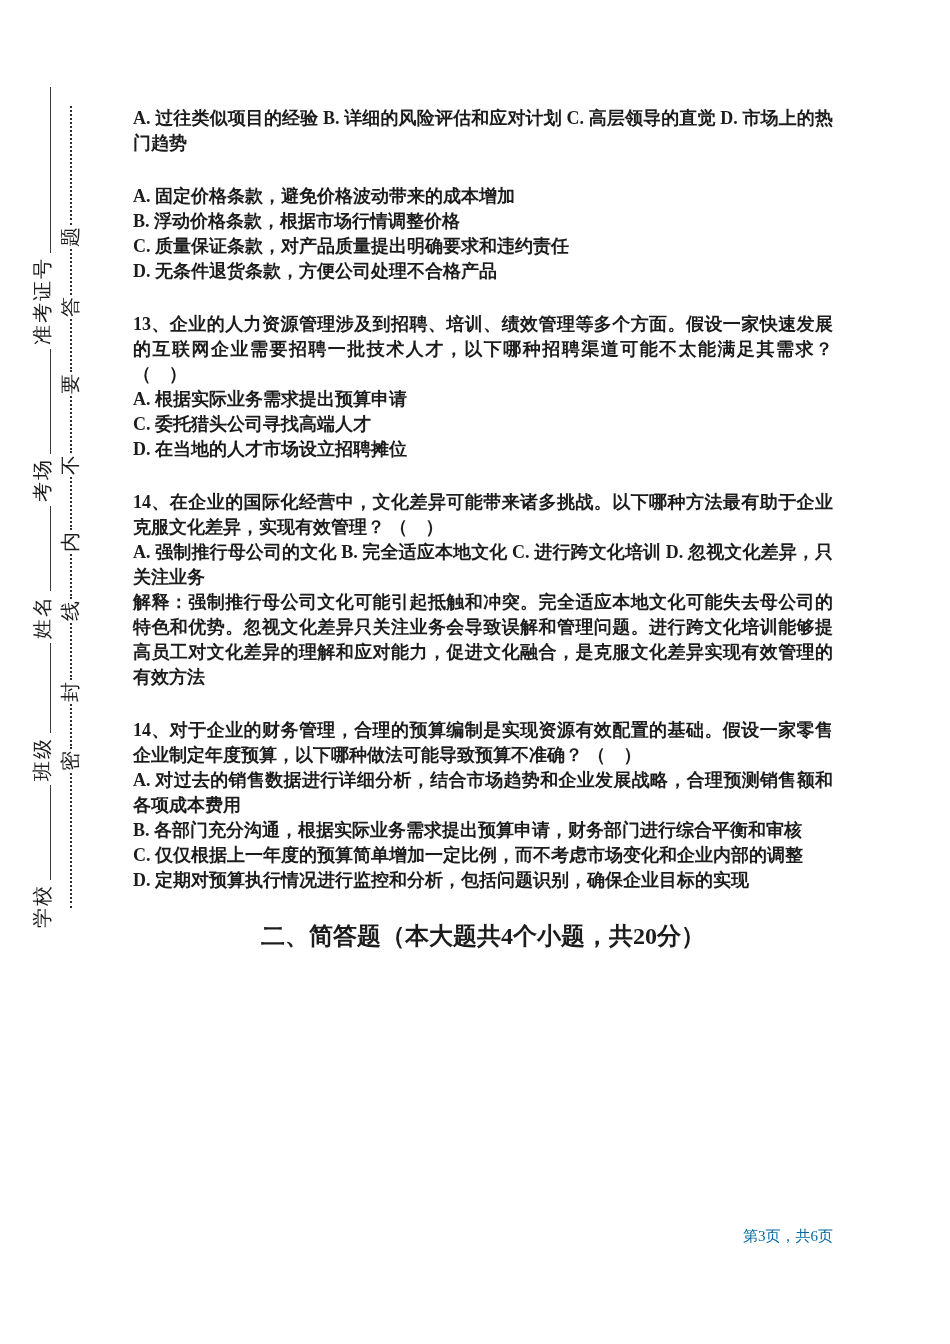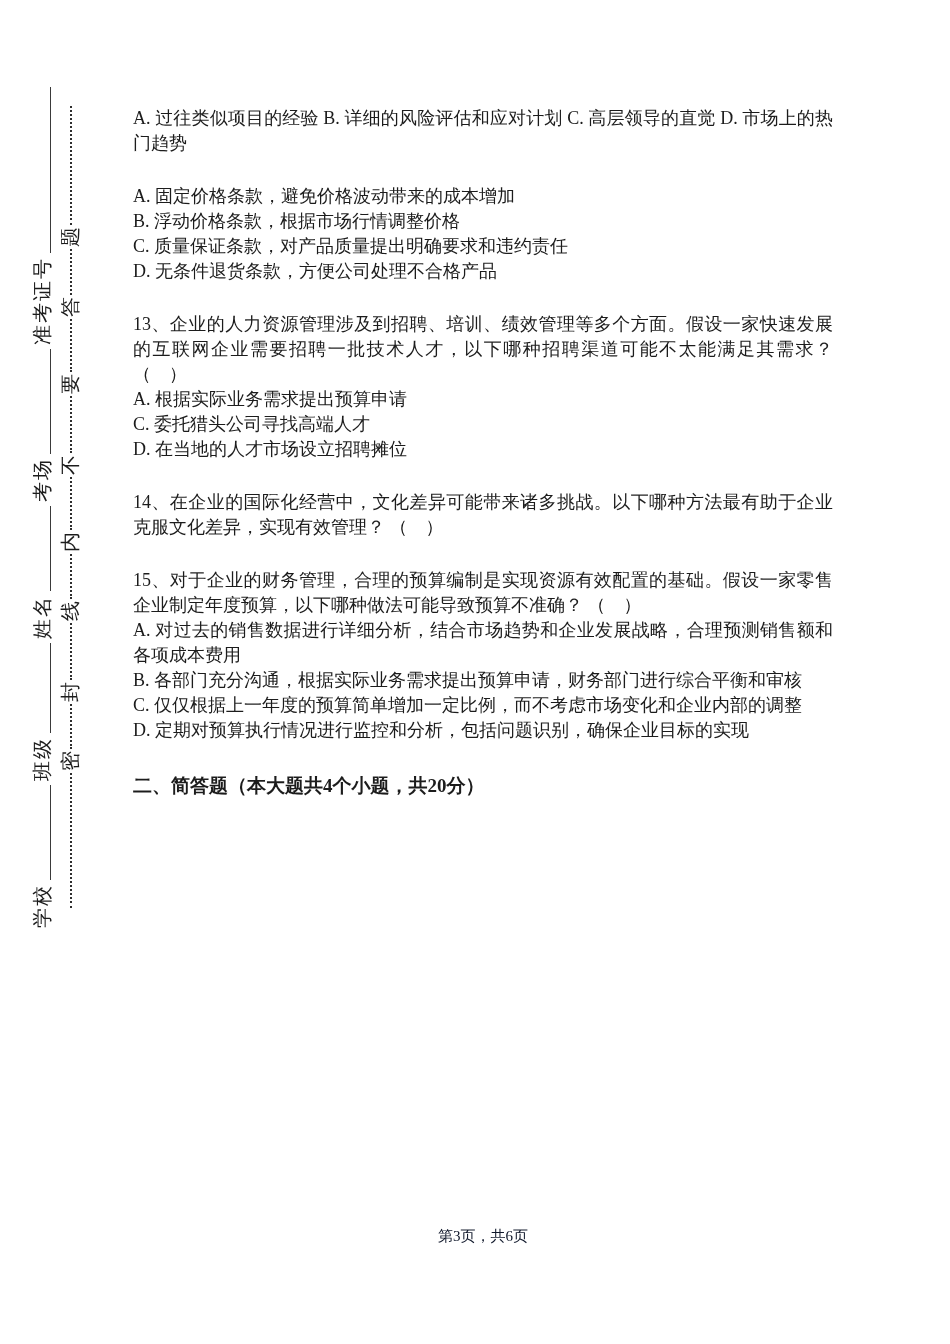--- a/index.html
+++ b/index.html
@@ -70,35 +70,35 @@
 
   
   .content {
     position: absolute;
     left: 133px; top: 106px;
     width: 700px;
     font-size: 18px;
     line-height: 25px;
     text-align: justify;
   }
-  .content p { margin: 0; }
+  .content p { margin: 0; font-weight: bold; }
   .blk { margin-bottom: 28px; }
   .heading {
     font-weight: bold;
-    font-size: 19px;
+    font-size: 24px;
     line-height: 30px;
-    text-align: left;
+    text-align: center;
   }
   .footer {
     position: absolute;
     left: 133px; top: 1227px;
     width: 700px;
-    text-align: center;
+    text-align: right;
     font-size: 15px;
-    color: #0f172a;
+    color: #0369a1;
     font-family: Liberation Serif, serif;
   }
 </style>
 </head>
 <body>
 
 <div class="page">
 
   <div class="fields-rot">
     <span class="field">
@@ -158,24 +158,26 @@
 
     <div class="blk">
       <p>13、企业的人力资源管理涉及到招聘、培训、绩效管理等多个方面。假设一家快速发展的互联网企业需要招聘一批技术人才，以下哪种招聘渠道可能不太能满足其需求？ （　）</p>
       <p>A.  根据实际业务需求提出预算申请</p>
       <p>C.  委托猎头公司寻找高端人才</p>
       <p>D.  在当地的人才市场设立招聘摊位</p>
     </div>
 
     <div class="blk">
       <p>14、在企业的国际化经营中，文化差异可能带来诸多挑战。以下哪种方法最有助于企业克服文化差异，实现有效管理？ （　）</p>
+      <p>A.  强制推行母公司的文化  B.  完全适应本地文化  C.  进行跨文化培训  D.  忽视文化差异，只关注业务</p>
+      <p>解释：强制推行母公司文化可能引起抵触和冲突。完全适应本地文化可能失去母公司的特色和优势。忽视文化差异只关注业务会导致误解和管理问题。进行跨文化培训能够提高员工对文化差异的理解和应对能力，促进文化融合，是克服文化差异实现有效管理的有效方法</p>
     </div>
 
     <div class="blk">
-      <p>15、对于企业的财务管理，合理的预算编制是实现资源有效配置的基础。假设一家零售企业制定年度预算，以下哪种做法可能导致预算不准确？ （　）</p>
+      <p>14、对于企业的财务管理，合理的预算编制是实现资源有效配置的基础。假设一家零售企业制定年度预算，以下哪种做法可能导致预算不准确？ （　）</p>
       <p>A.  对过去的销售数据进行详细分析，结合市场趋势和企业发展战略，合理预测销售额和各项成本费用</p>
       <p>B.  各部门充分沟通，根据实际业务需求提出预算申请，财务部门进行综合平衡和审核</p>
       <p>C.  仅仅根据上一年度的预算简单增加一定比例，而不考虑市场变化和企业内部的调整</p>
       <p>D.  定期对预算执行情况进行监控和分析，包括问题识别，确保企业目标的实现</p>
     </div>
 
     <div>
       <p class="heading">二、简答题（本大题共4个小题，共20分）</p>
     </div>
 

